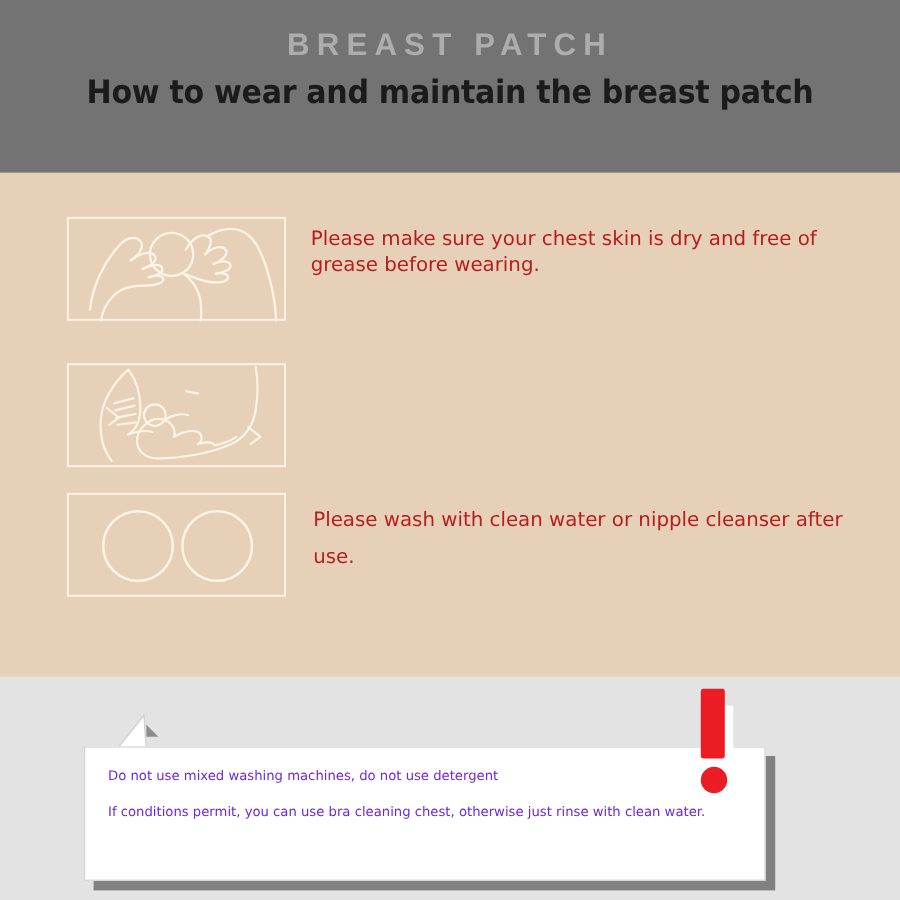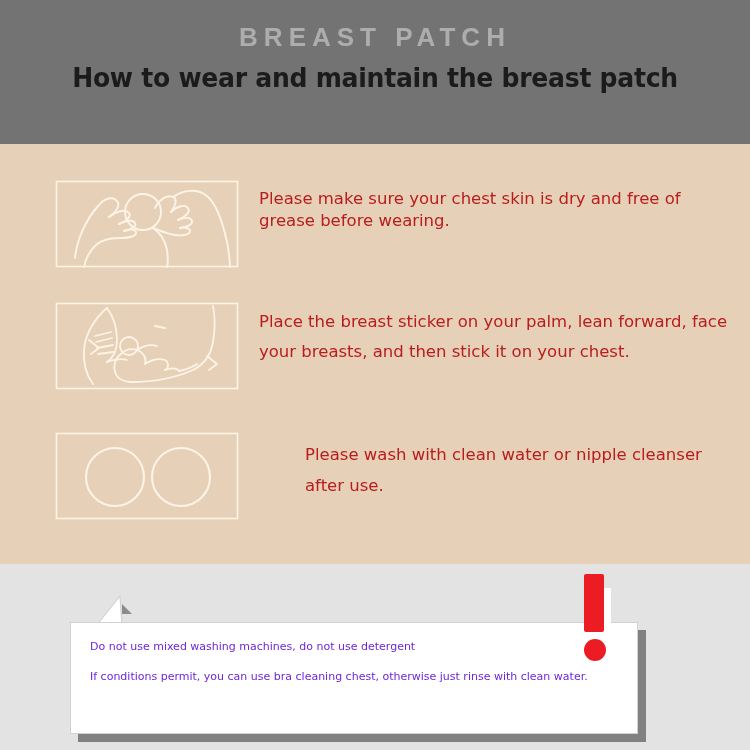--- a/index.html
+++ b/index.html
@@ -69,21 +69,21 @@
 
   .step {
     position: absolute;
     left: 0;
     width: 750px;
     display: flex;
     align-items: flex-start;
   }
   .step-1 { top: 36px; }
   .step-2 { top: 158px; }
-  .step-3 { top: 288px; gap: 44px; }
+  .step-3 { top: 266px; }
 
   .thumb {
     position: relative;
     margin-left: 55px;
     width: 184px;
     height: 88px;
     flex: 0 0 auto;
   }
   .thumb svg { display: block; }
 
@@ -217,21 +217,20 @@
             <path d="M82 48 C88 44 96 42 102 44"></path>
             <path d="M66 52 C60 56 58 64 60 70 C62 76 68 80 76 80"></path>
             <path d="M76 80 C96 80 120 76 138 68 C150 62 156 52 158 40"></path>
             <path d="M158 40 C160 28 160 14 158 4"></path>
             <path d="M152 54 L162 62 L154 68"></path>
             <path d="M124 69 C130 68 136 66 142 62"></path>
             <path d="M100 24 L110 26"></path>
           </g>
         </svg>
       </div>
-      <div class="step-text">Place the breast sticker on your palm, lean forward, face your breasts, and then stick it on your chest.</div>
     </div>
 
     <div class="step step-3">
       <div class="thumb">
         <svg width="184" height="88" viewBox="0 0 184 88" fill="none">
           <rect x="1.5" y="1.5" width="181" height="85" stroke="#fdf3e6" stroke-width="1.6"></rect>
           <circle cx="60" cy="45" r="29" stroke="#fdf3e6" stroke-width="2.1" fill="none"></circle>
           <circle cx="126" cy="45" r="29" stroke="#fdf3e6" stroke-width="2.1" fill="none"></circle>
         </svg>
       </div>

